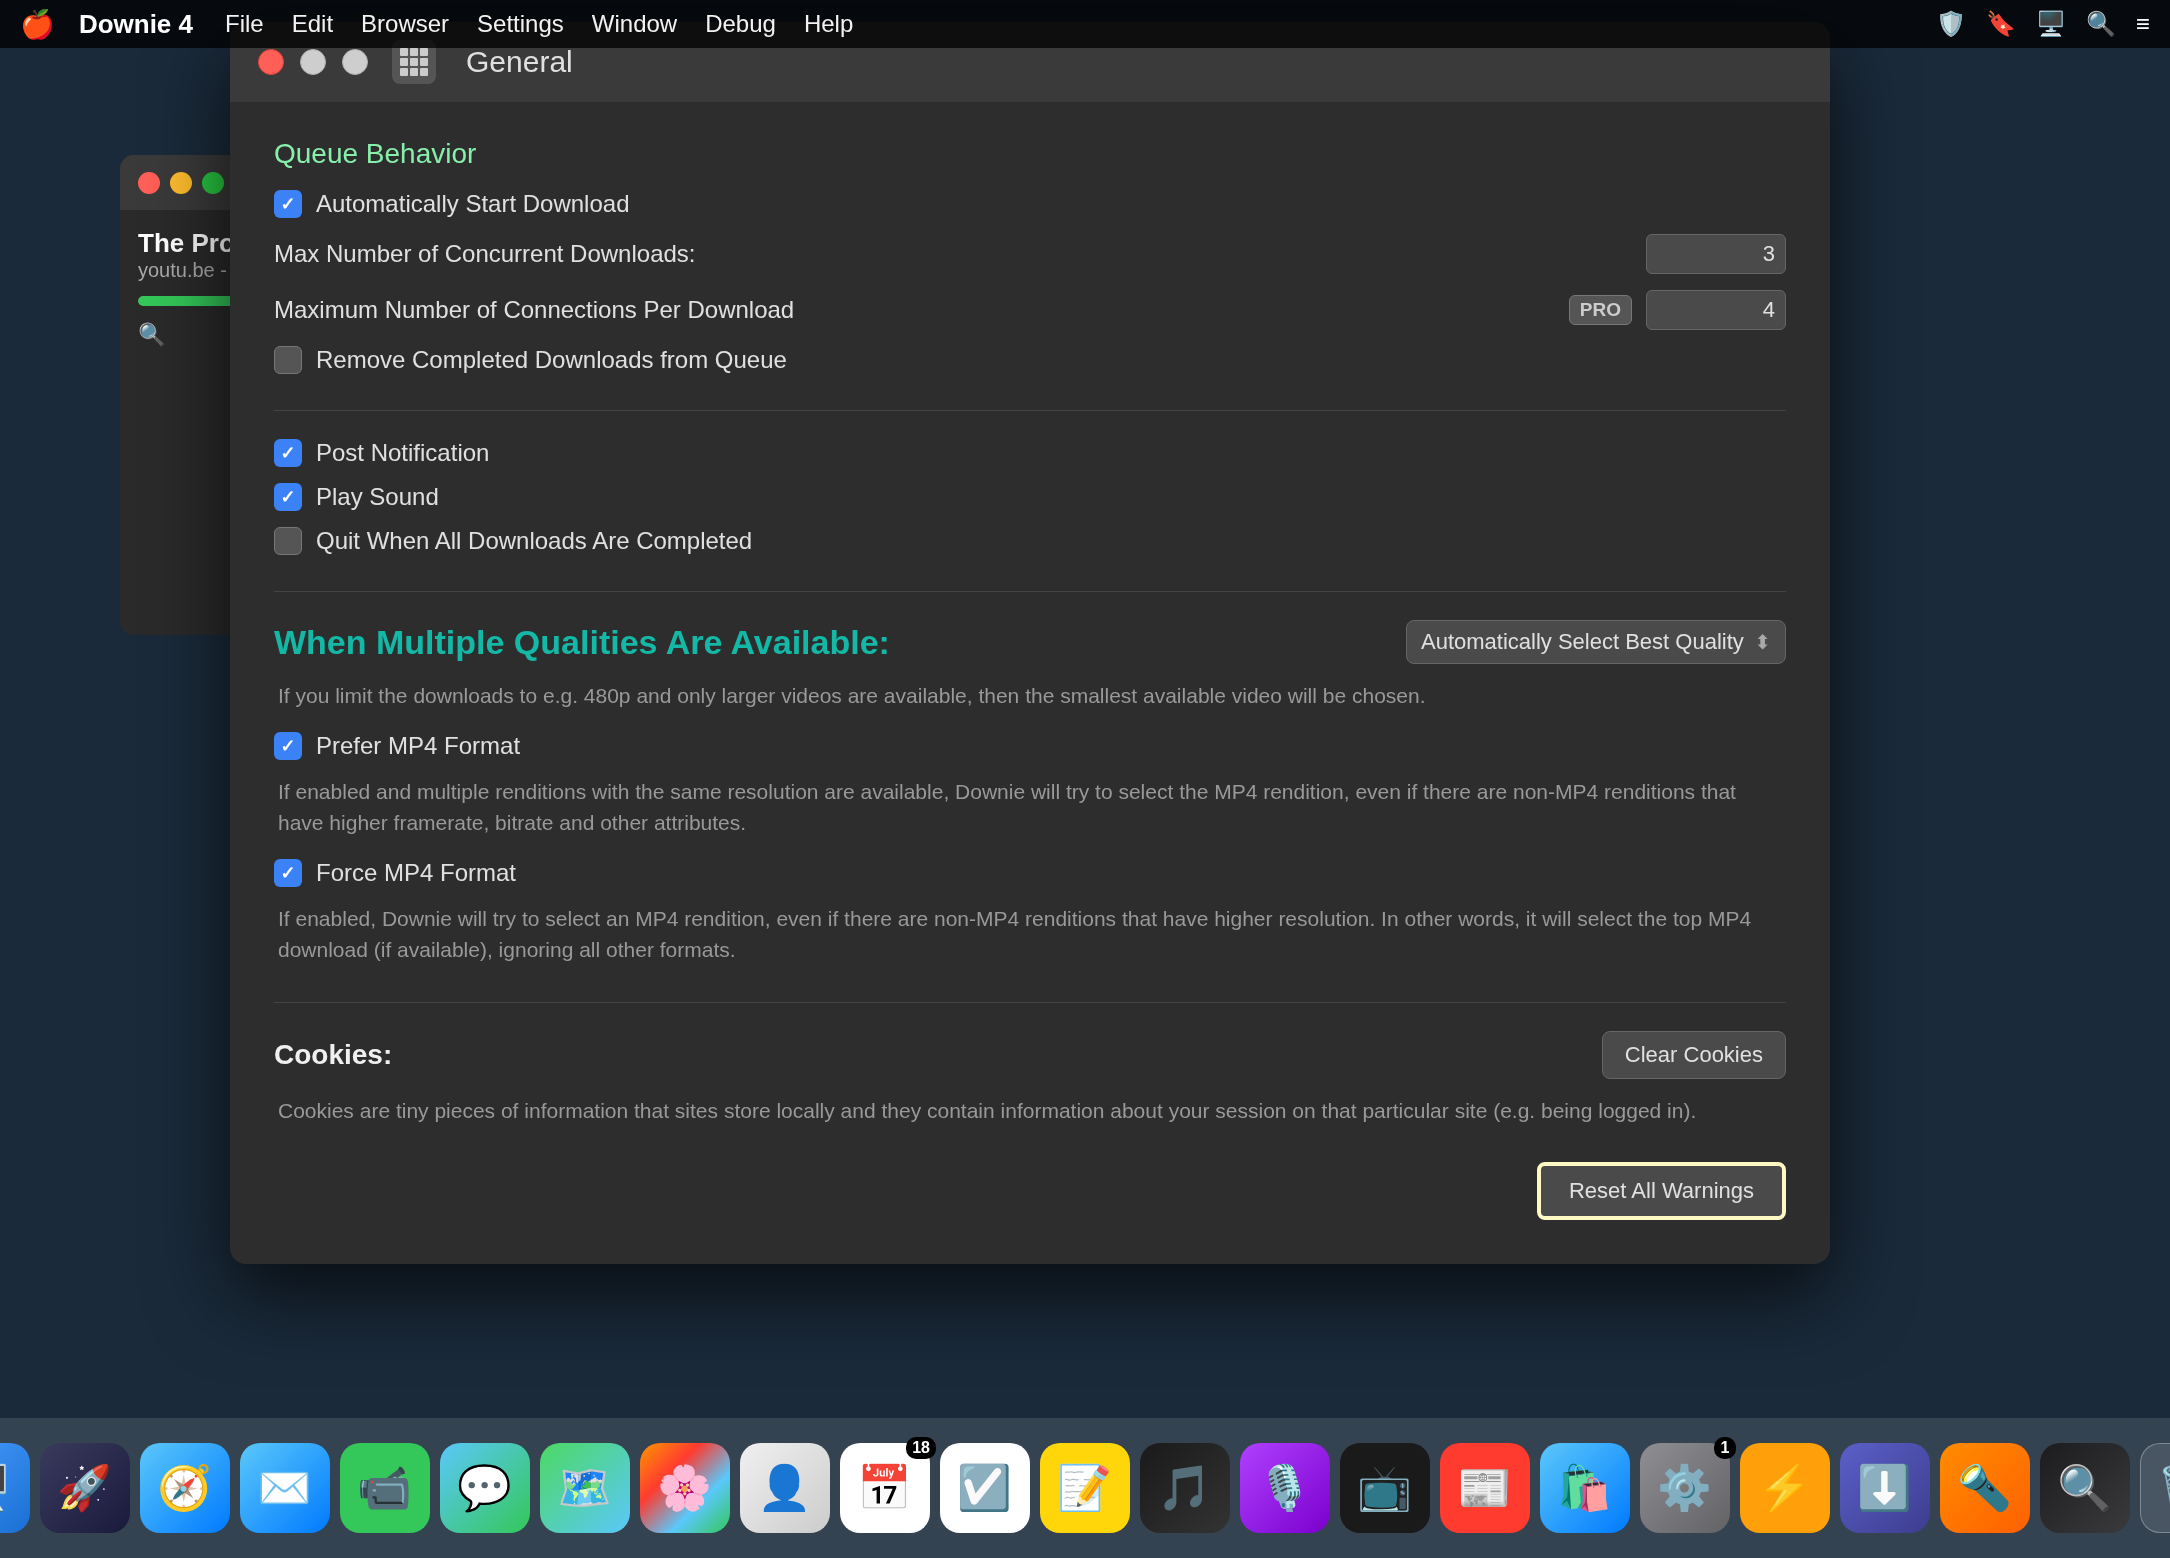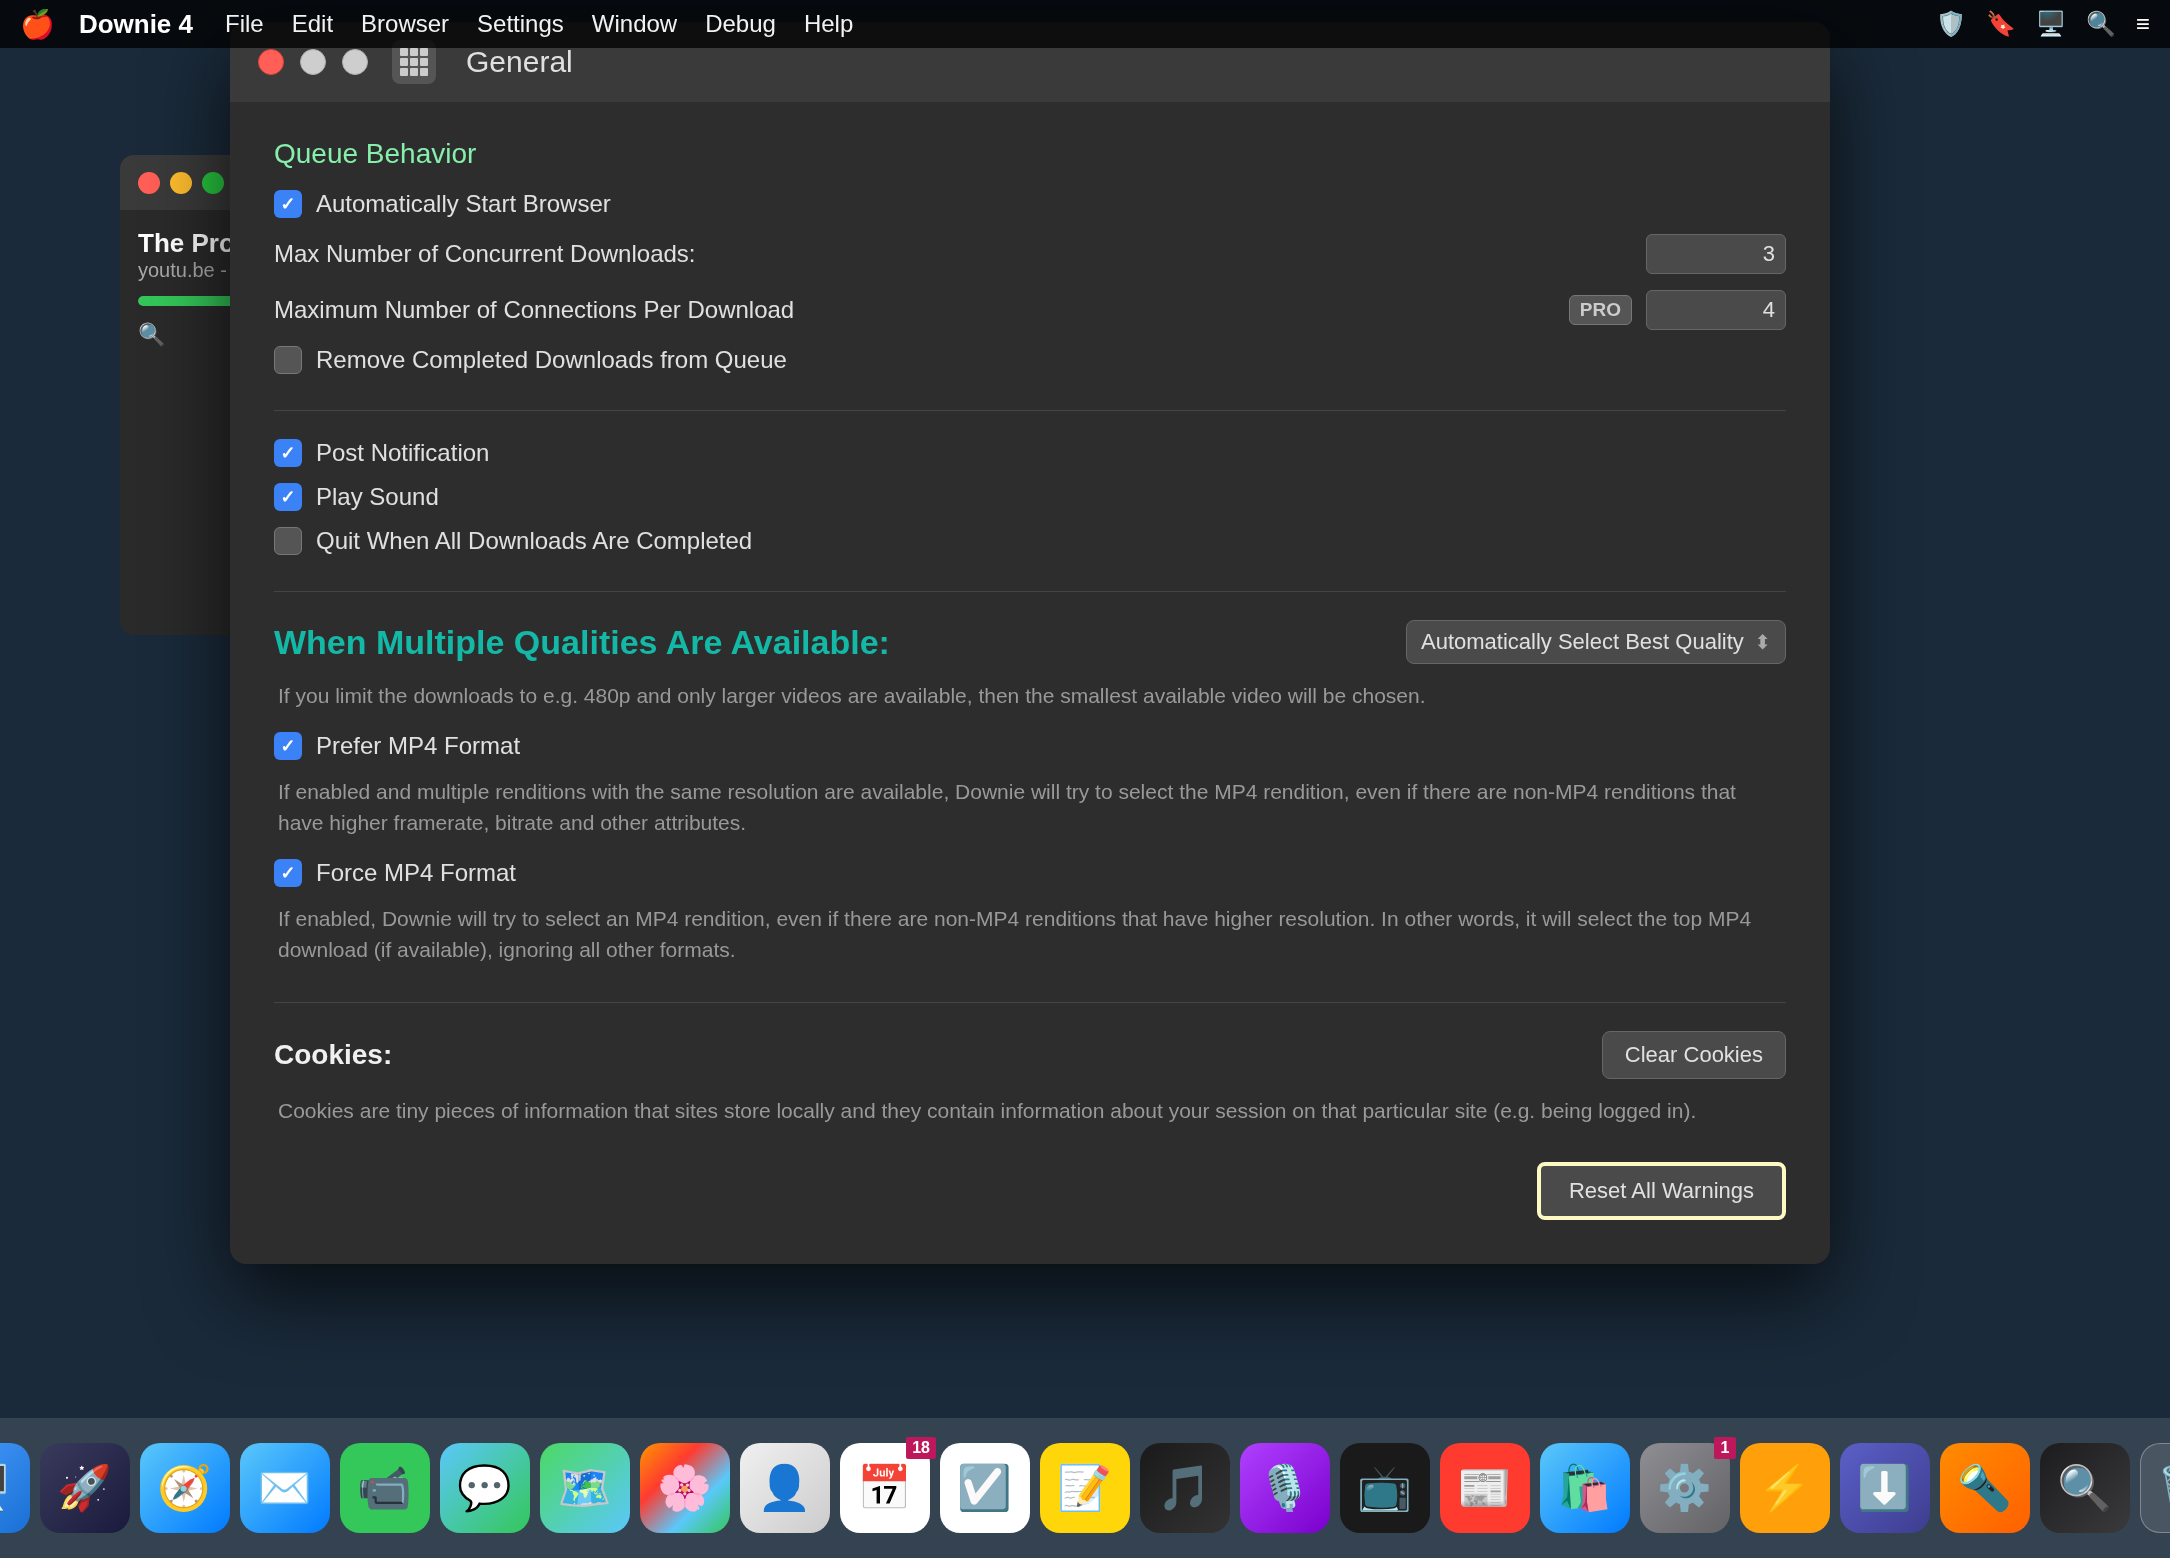--- a/index.html
+++ b/index.html
@@ -368,25 +368,25 @@
     .dock-sysref { background: linear-gradient(135deg, #8e8e93, #636366); }
     .dock-reeder { background: #ff9f0a; }
     .dock-downie { background: linear-gradient(135deg, #5b5fc7, #3d3d8f); }
     .dock-vlc { background: linear-gradient(135deg, #ff8c00, #ff6000); }
     .dock-spotlightdb { background: linear-gradient(135deg, #1c1c1e, #3a3a3c); }
     .dock-trash { background: rgba(255,255,255,0.1); border: 1px solid rgba(255,255,255,0.3); }
 
     .dock-badge {
       position: absolute;
       top: -6px; right: -6px;
-      background: #be185d;
+      background: #000000;
       color: white;
       font-size: 16px;
       font-weight: 700;
-      border-radius: 2px;
+      border-radius: 10px;
       padding: 2px 6px;
       min-width: 22px;
       text-align: center;
     }
 
     
     .section-divider {
       height: 1px;
       background: #444;
       margin: 28px 0;
@@ -463,21 +463,21 @@
 
   <div class="dialog-content">
 
     <div class="section">
       <div class="section-header">Queue Behavior</div>
 
       <div class="checkbox-row">
         <div class="checkbox checked">
           <span class="checkbox-check">✓</span>
         </div>
-        <label>Automatically Start Browser</label>
+        <label>Automatically Start Download</label>
       </div>
 
       <div class="input-row">
         <label>Max Number of Concurrent Downloads:</label>
         <div class="number-input">
           <span>3</span>
         </div>
       </div>
 
       <div class="input-row">

